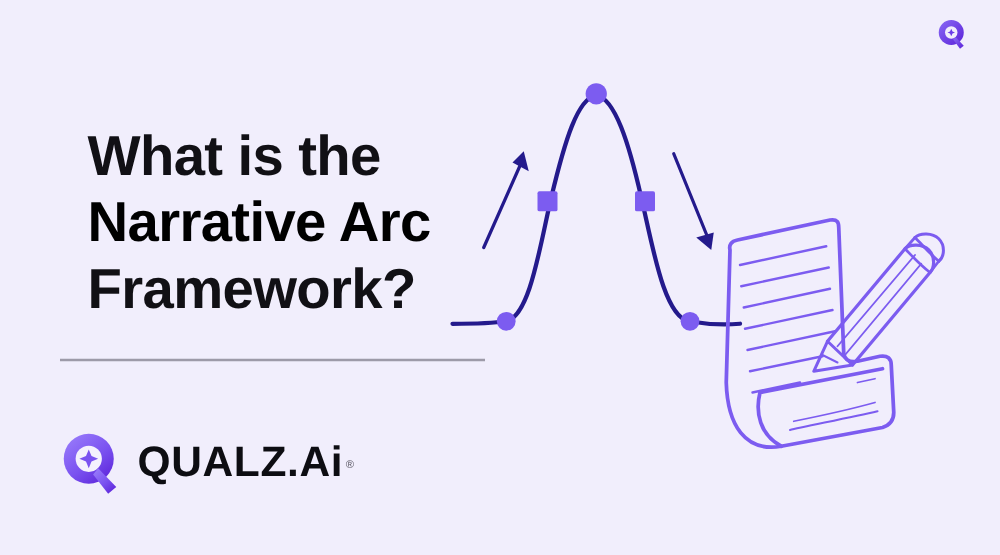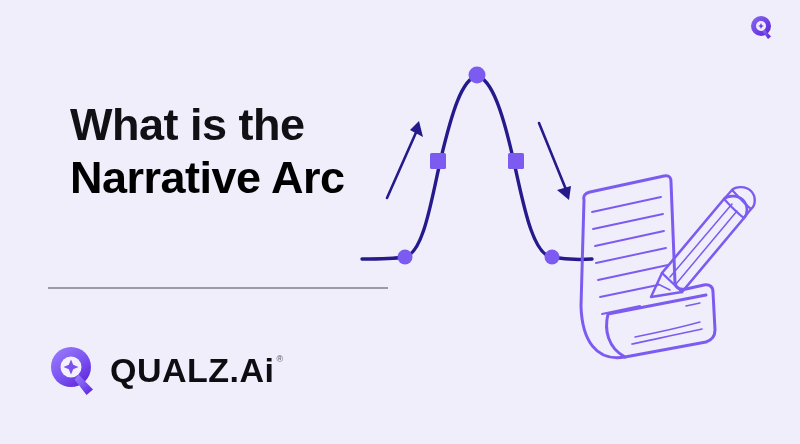--- a/index.html
+++ b/index.html
@@ -60,21 +60,21 @@
     position: absolute;
     left: 48px;
     top: 344px;
     display: flex;
     align-items: center;
     gap: 10px;
   }
   .logo-mark { width: 52px; height: 52px; display: block; }
   .logo-wordmark {
     display: flex;
-    align-items: flex-start;
+    align-items: center;
     font-size: 34px;
     font-weight: bold;
     letter-spacing: 0.5px;
     color: #0d0d12;
     line-height: 1;
   }
   .logo-wordmark .wm-text { display: block; }
   .logo-wordmark .wm-tm {
     font-size: 9px;
     font-weight: normal;
@@ -110,20 +110,21 @@
       <circle cx="24" cy="24" r="20" fill="url(#cg)"></circle>
       <circle cx="24" cy="24" r="10" fill="#f1eefc"></circle>
       <path d="M31 31 L44 45 L38 50 L27 35 Z" fill="url(#cg)"></path>
       <path d="M24 18 L26 22.5 L30 24 L26 25.5 L24 30 L22 25.5 L18 24 L22 22.5 Z" fill="#6b3ce8"></path>
     </svg>
   </div>
 
   <h1 class="headline">
     <span class="line">What is the</span>
     <span class="line accent">Narrative Arc</span>
+    <span class="line">Framework?</span>
   </h1>
 
   <div class="divider"></div>
 
   <div class="logo-lockup">
     <span>
       <svg class="logo-mark" viewBox="0 0 52 52" aria-hidden="true">
         <defs>
           <linearGradient id="lg" x1="0.1" y1="0" x2="0.9" y2="1">
             <stop offset="0%" stop-color="#9a7dfb"></stop>

